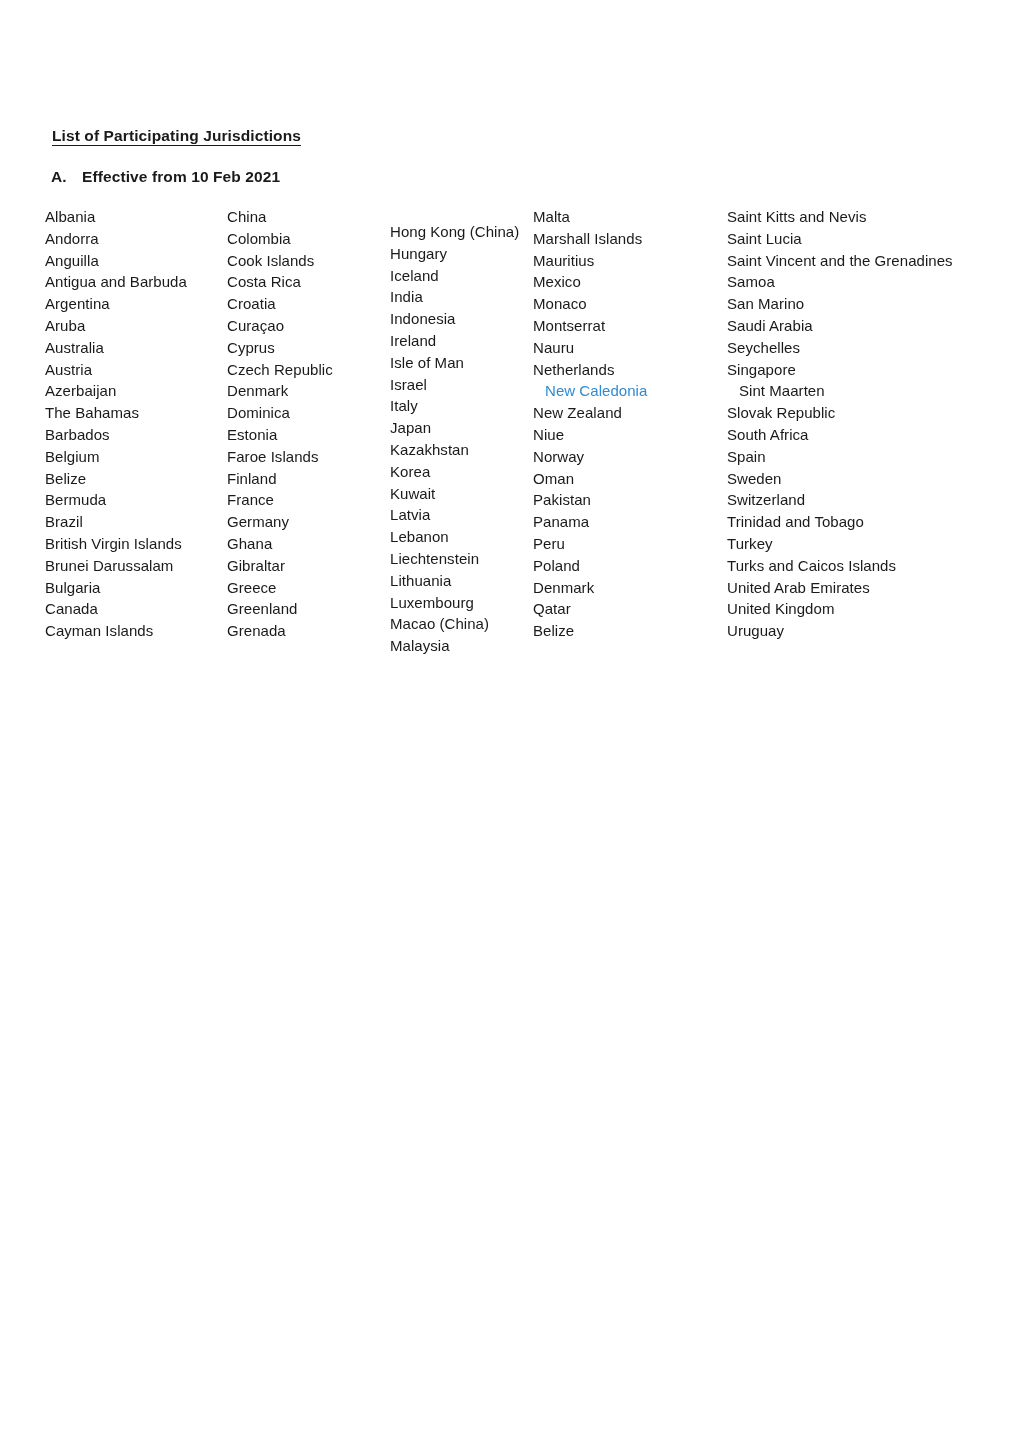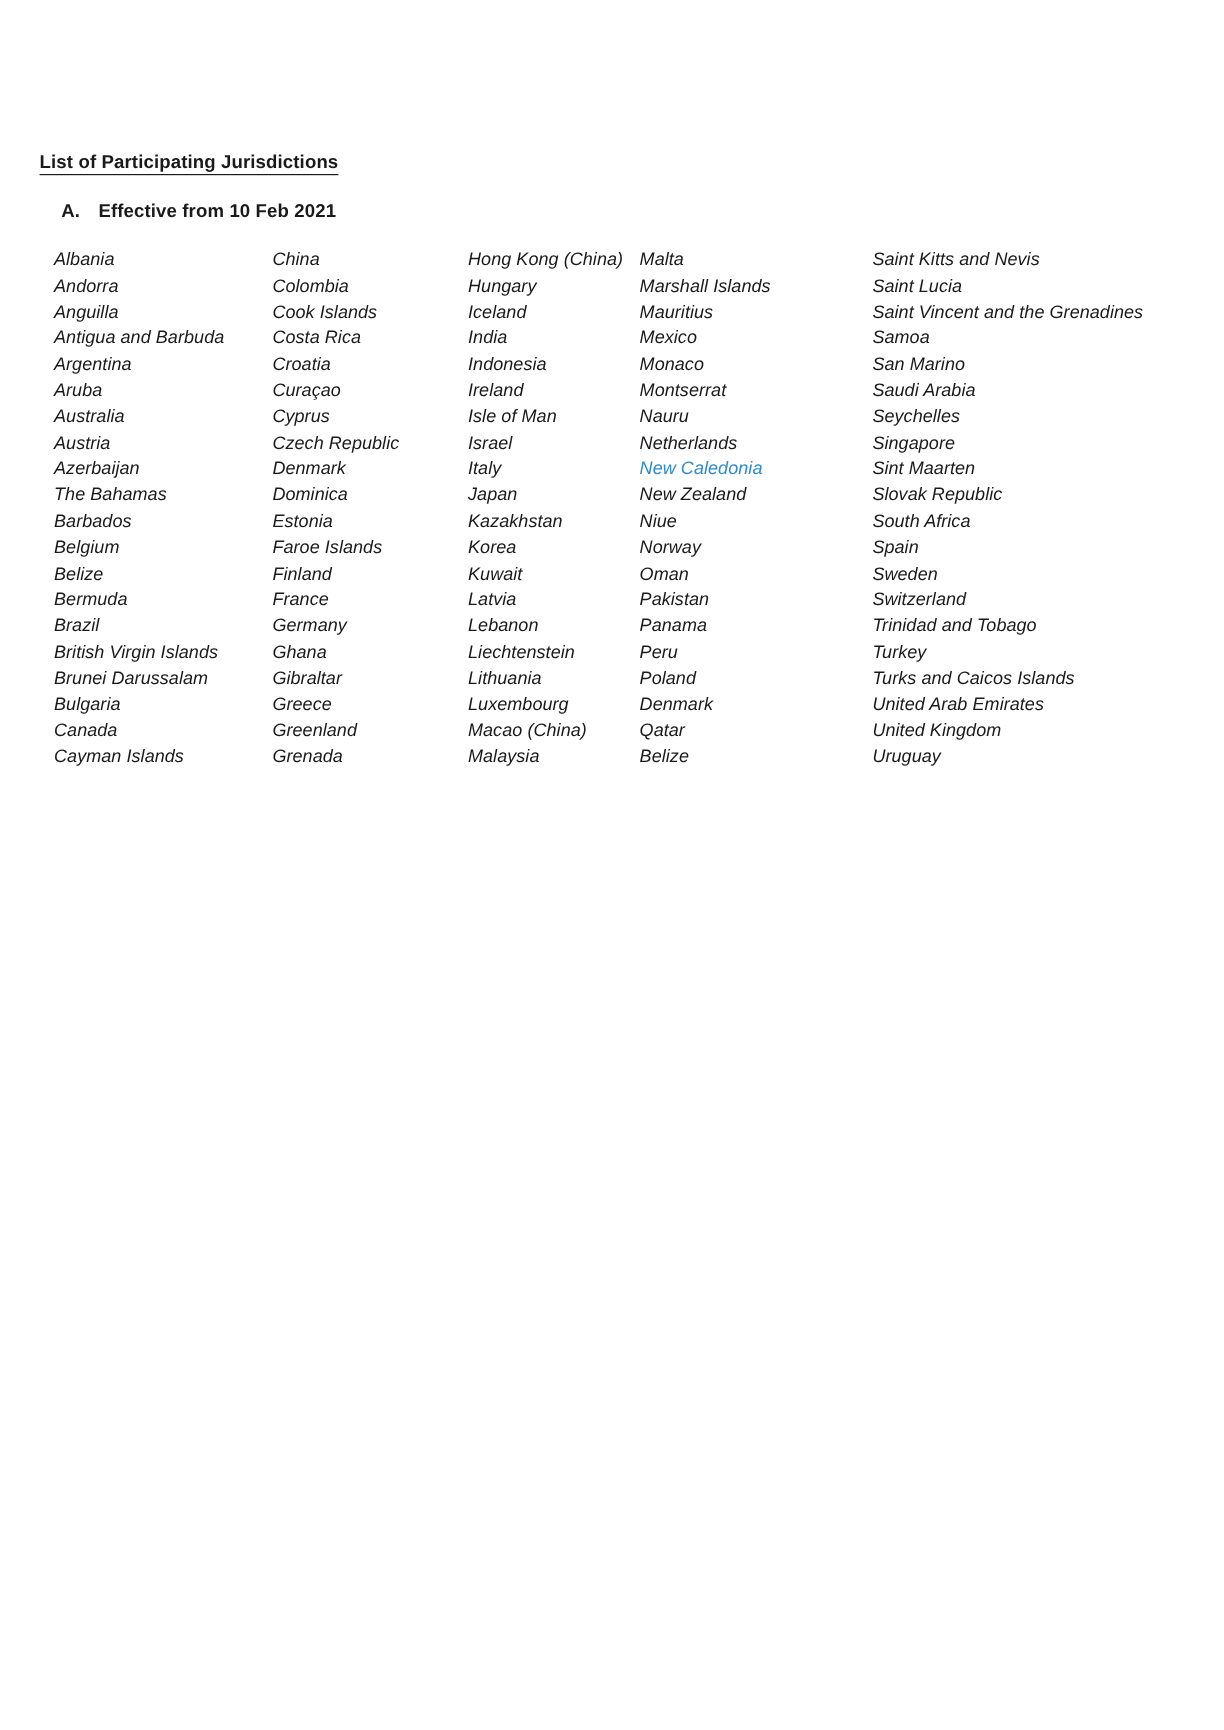--- a/index.html
+++ b/index.html
@@ -19,21 +19,21 @@
     position: relative;
     width: 1020px;
     height: 1442px;
     background: #ffffff;
     overflow: hidden;
   }
 
   
   .doc-title {
     position: absolute;
-    left: 33px;
+    left: 52px;
     top: 126px;
     font-size: 15.5px;
     font-weight: bold;
     letter-spacing: 0.1px;
     line-height: 20px;
     white-space: nowrap;
   }
   .doc-title span {
     border-bottom: 1.6px solid #1a1a1a;
     padding-bottom: 1px;
@@ -64,36 +64,36 @@
     position: absolute;
     left: 45px;
     top: 206px;
     width: 960px;
   }
   .jur-row {
     display: flex;
     height: 21.8px;
     line-height: 21.8px;
     white-space: nowrap;
-    font-style: italic;
   }
   .jur-cell {
     font-size: 15px;
     letter-spacing: 0.05px;
     overflow: visible;
   }
   
   .col-0 { flex: 0 0 182px; }
   .col-1 { flex: 0 0 163px; }
-  .col-2 { flex: 0 0 143px; }
+  .col-2 { flex: 0 0 143px; margin-top: 15px; }
   .col-3 { flex: 0 0 194px; }
   .col-4 { flex: 0 0 278px; }
 
   .jur-cell.highlight {
     color: #2E8BD0;
+    margin-left: 12px;
   }
 </style>
 </head>
 <body>
 
 <div class="page">
 
   <div class="doc-title">
     <span>List of Participating Jurisdictions</span>
   </div>

